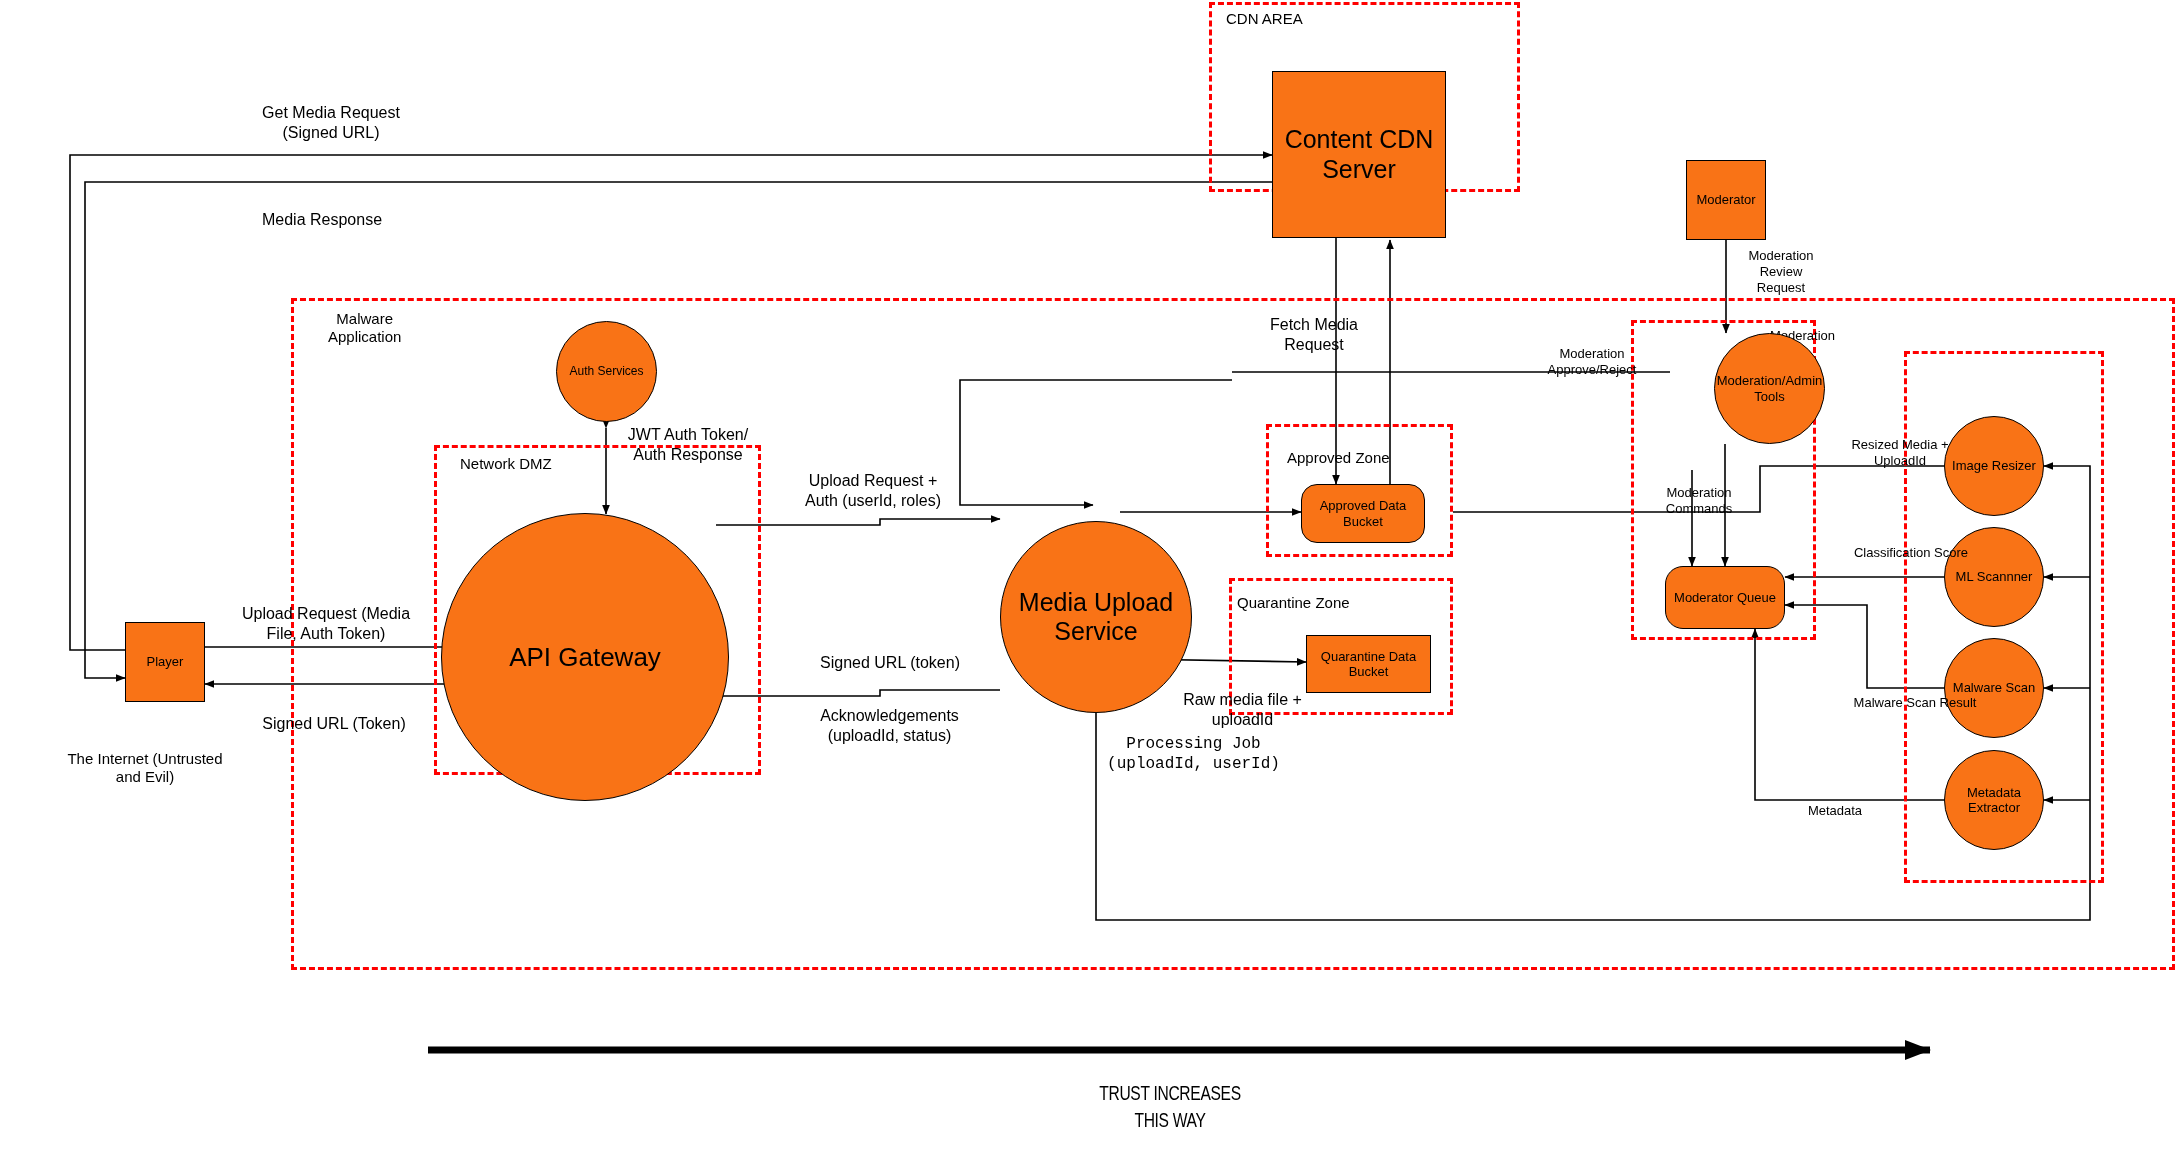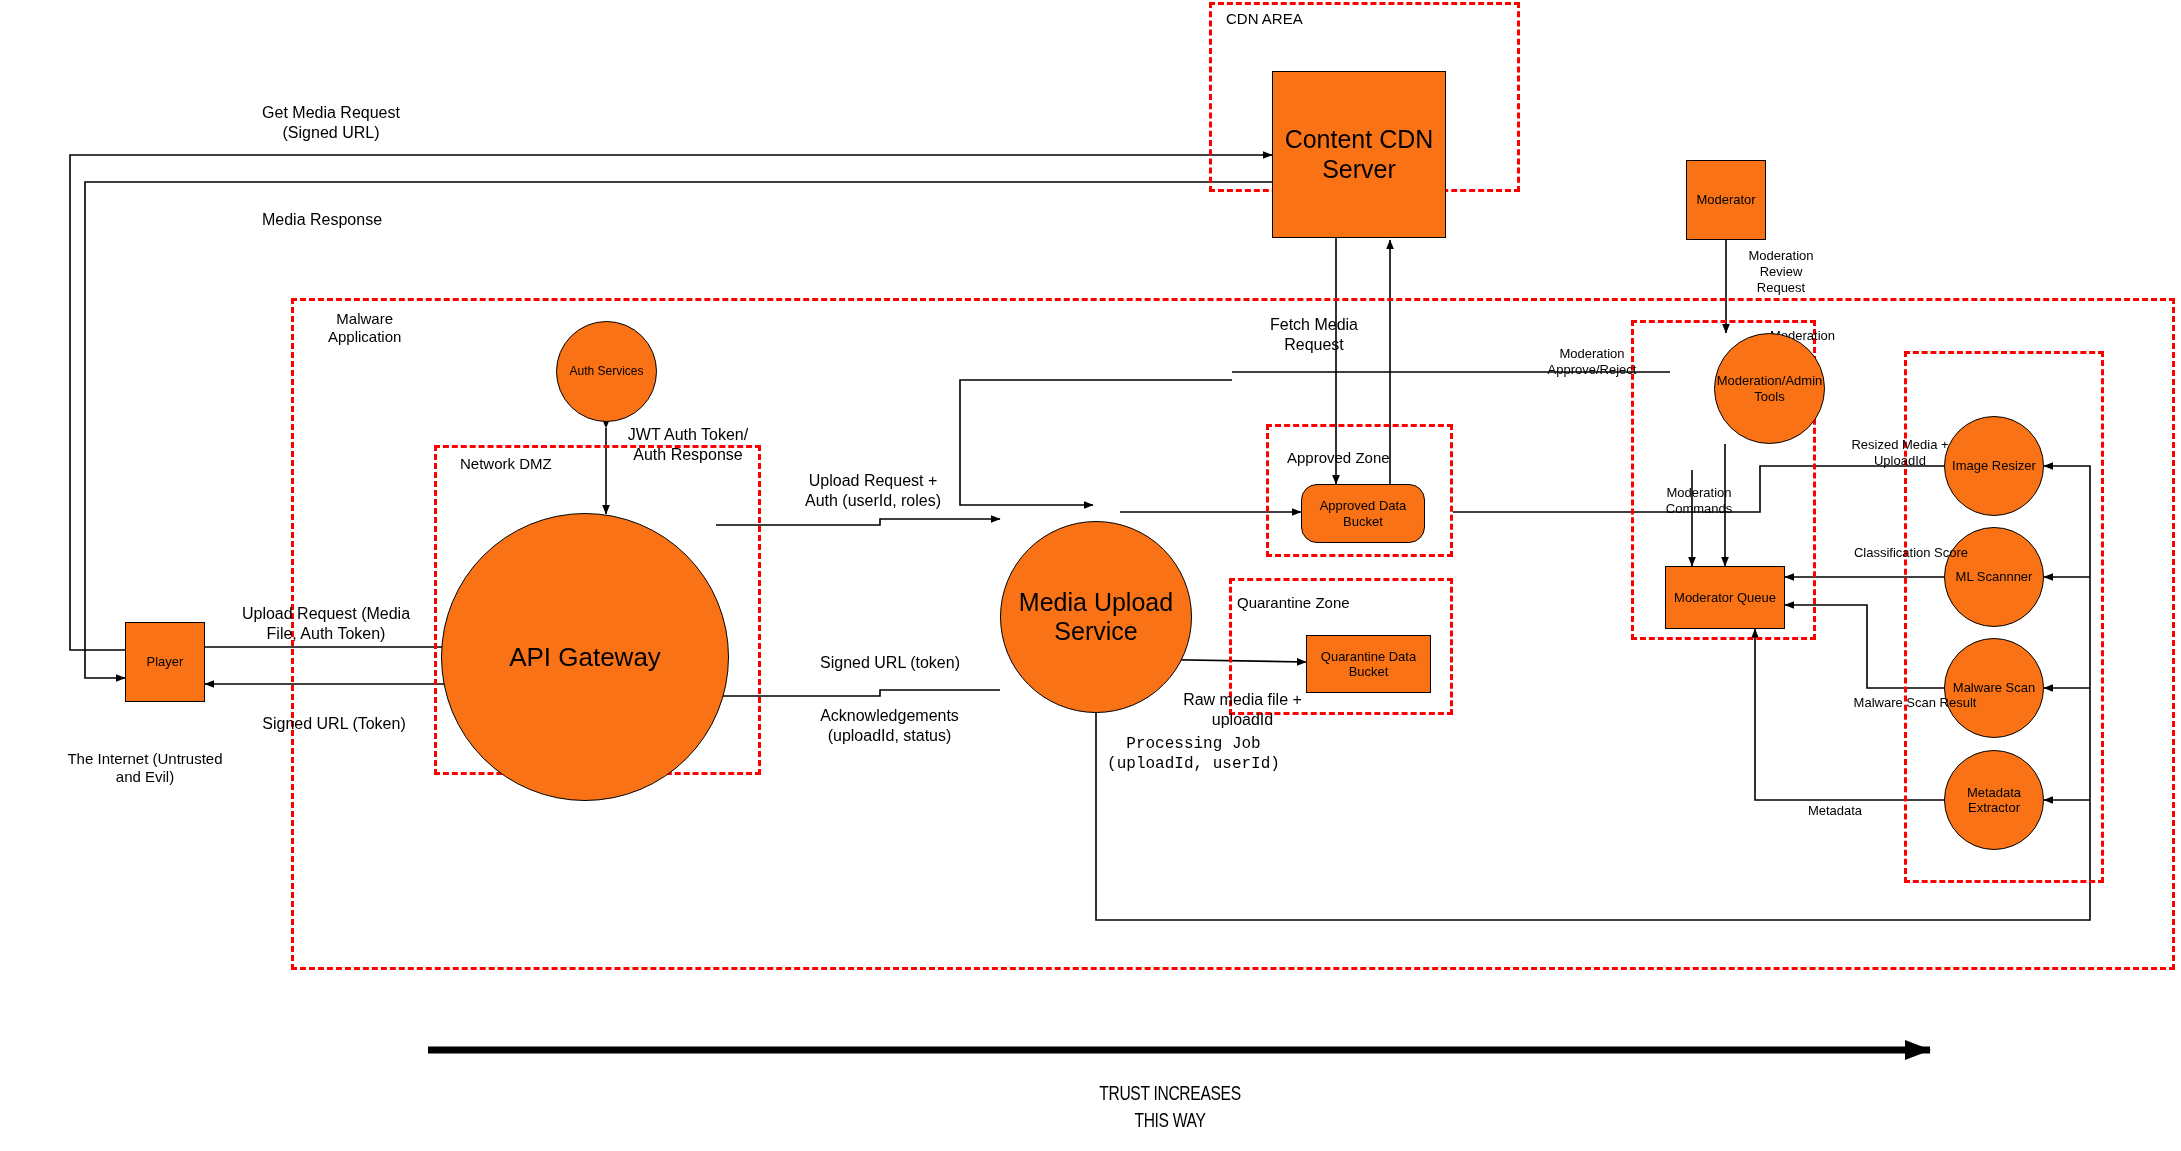--- a/index.html
+++ b/index.html
@@ -139,21 +139,21 @@
 
   <div class="node" style="left:1686px;top:160px;width:80px;height:80px;font-size:13px;">
     <span>Moderator</span>
   </div>
 
   <div class="node circle" style="left:1670px;top:333px;width:111px;height:111px;font-size:13px;margin-left:44px;">
     <span style="white-space:pre;">Moderation/Admin
 Tools</span>
   </div>
 
-  <div class="node" style="left:1665px;top:566px;width:120px;height:63px;font-size:13px;">
+  <div class="node" style="left:1665px;top:566px;width:120px;height:63px;font-size:13px;border-radius:18px;">
     <span>Moderator Queue</span>
   </div>
 
   <div class="node circle" style="left:1944px;top:416px;width:100px;height:100px;font-size:13px;">
     <span>Image Resizer</span>
   </div>
 
   <div class="node circle" style="left:1944px;top:527px;width:100px;height:100px;font-size:13px;">
     <span>ML Scannner</span>
   </div>

